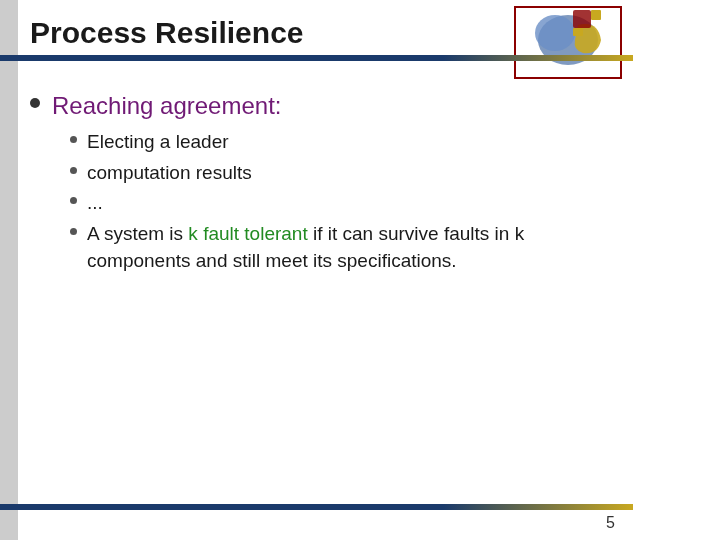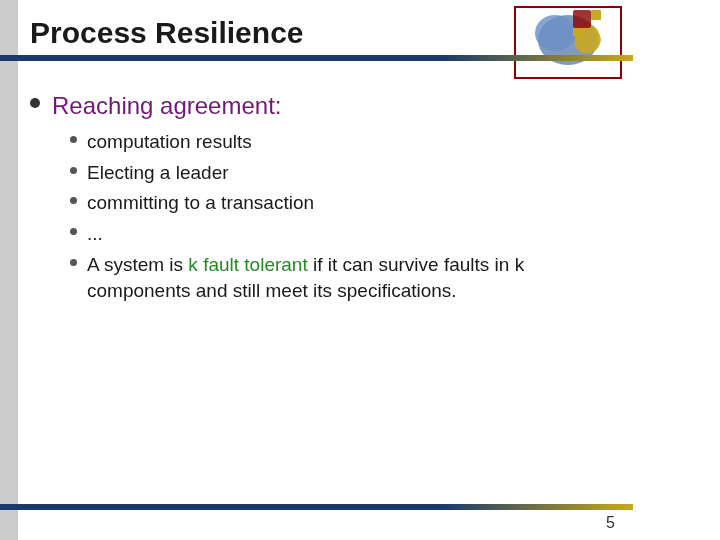--- a/index.html
+++ b/index.html
@@ -195,33 +195,29 @@
 
     <div class="main-bullet">
       <div class="bullet-dot"></div>
       <span class="main-bullet-text">Reaching agreement:</span>
     </div>
 
     <div class="sub-bullets">
 
       <div class="sub-bullet">
         <div class="bullet-dot-small"></div>
+        <span class="sub-bullet-text">Electing a leader</span>
+      </div>
+
+      <div class="sub-bullet">
+        <div class="bullet-dot-small"></div>
         <span class="sub-bullet-text">computation results</span>
       </div>
 
-      <div class="sub-bullet">
-        <div class="bullet-dot-small"></div>
-        <span class="sub-bullet-text">Electing a leader</span>
-      </div>
-
-
-      <div class="sub-bullet">
-        <div class="bullet-dot-small"></div>
-        <span class="sub-bullet-text">committing to a transaction</span>
-      </div>
+
 
       <div class="sub-bullet">
         <div class="bullet-dot-small"></div>
         <span class="sub-bullet-text">...</span>
       </div>
     </div>
 
 
     <div class="sub-bullets">
       <div class="sub-bullet">

